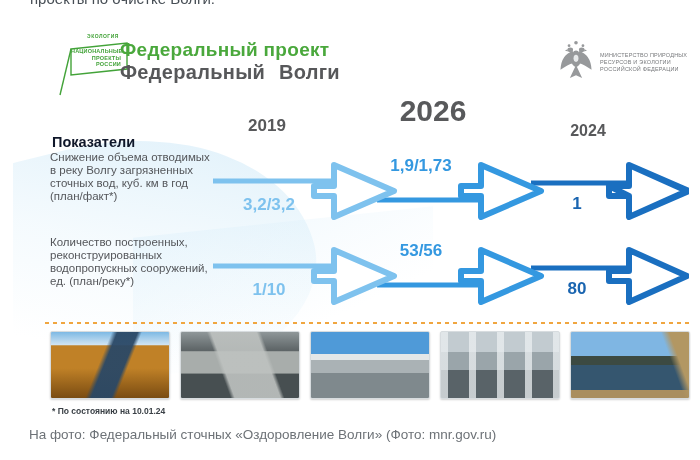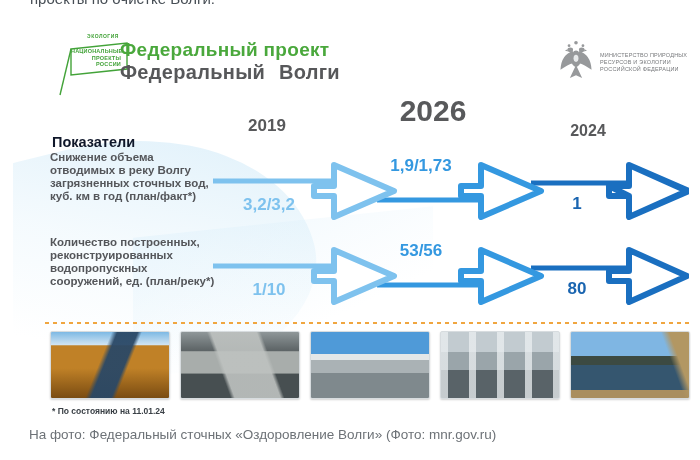--- a/index.html
+++ b/index.html
@@ -53,21 +53,21 @@
   }
   
   .section-label{position:absolute;left:39px;top:112px;font-size:14.5px;font-weight:bold;color:#0f172a;}
   .year{position:absolute;color:#58595b;font-weight:bold;text-align:center;}
   .year.y19{left:210px;top:94px;width:88px;font-size:17px;}
   .year.y23{left:360px;top:72px;width:120px;font-size:30px;}
   .year.y24{left:520px;top:93px;width:110px;font-size:16px;margin-top:7px;}
   
   .row-label{
     position:absolute;left:37px;width:168px;
-    font-size:11.5px;font-weight:bold;color:#54565a;line-height:13px;
+    font-size:11.5px;font-weight:normal;color:#54565a;line-height:13px;
   }
   .row-label.r1{top:129px;}
   .row-label.r2{top:214px;}
   .row-svg{position:absolute;left:196px;width:480px;height:80px;}
   .row-svg.r1{top:124px;}
   .row-svg.r2{top:209px;}
   .val{font-weight:bold;font-size:17px;font-family:"Liberation Sans",sans-serif;}
   
   .dashes{
     position:absolute;left:32px;top:300px;width:645px;height:2px;
@@ -181,16 +181,16 @@
 
   <div class="dashes"></div>
   <div class="photos">
     <div class="photo ph1" title="autumn-river-banks"></div>
     <div class="photo ph2" title="concrete-spillway-dam"></div>
     <div class="photo ph3" title="wastewater-treatment-plant"></div>
     <div class="photo ph4" title="industrial-treatment-tanks"></div>
     <div class="photo ph5" title="river-shoreline-trees"></div>
   </div>
 
-  <div class="footnote">* По состоянию на 11.01.24</div>
+  <div class="footnote">* По состоянию на 10.01.24</div>
 </div>
 
 <div class="caption">На фото: Федеральный сточных «Оздоровление Волги» (Фото: mnr.gov.ru)</div>
 
 </body></html>

